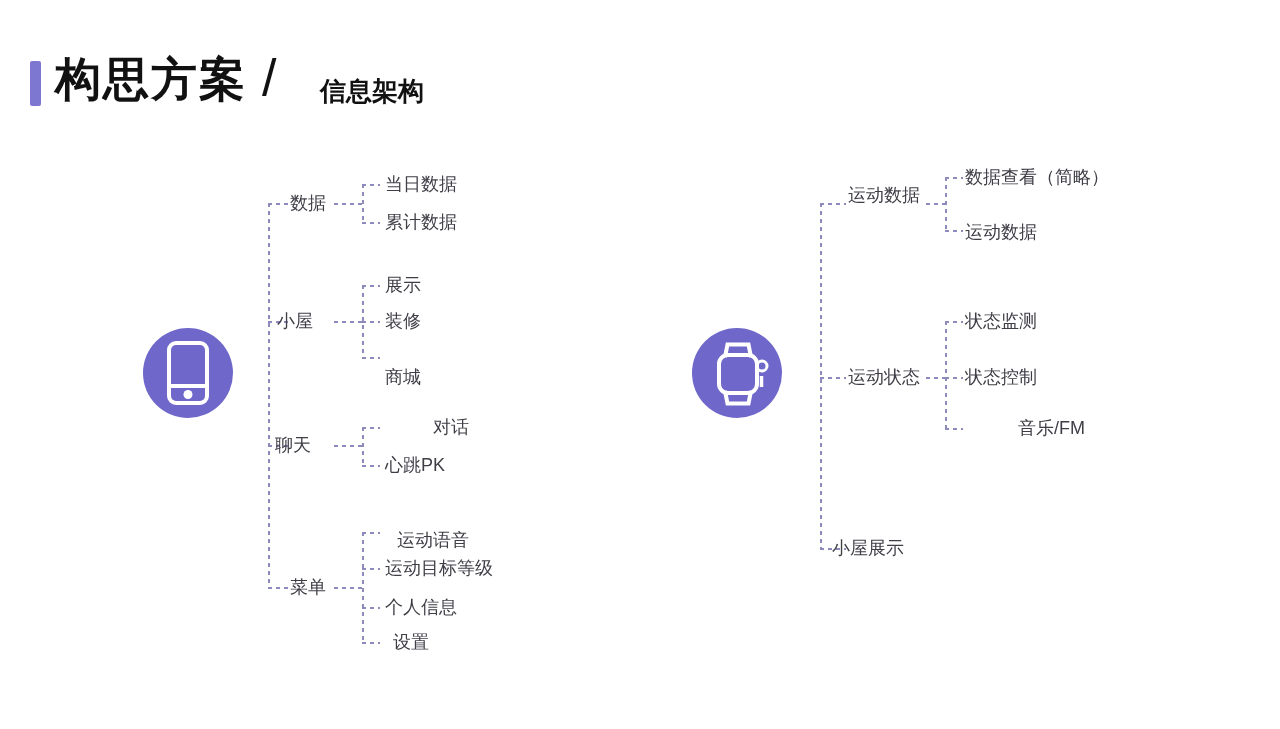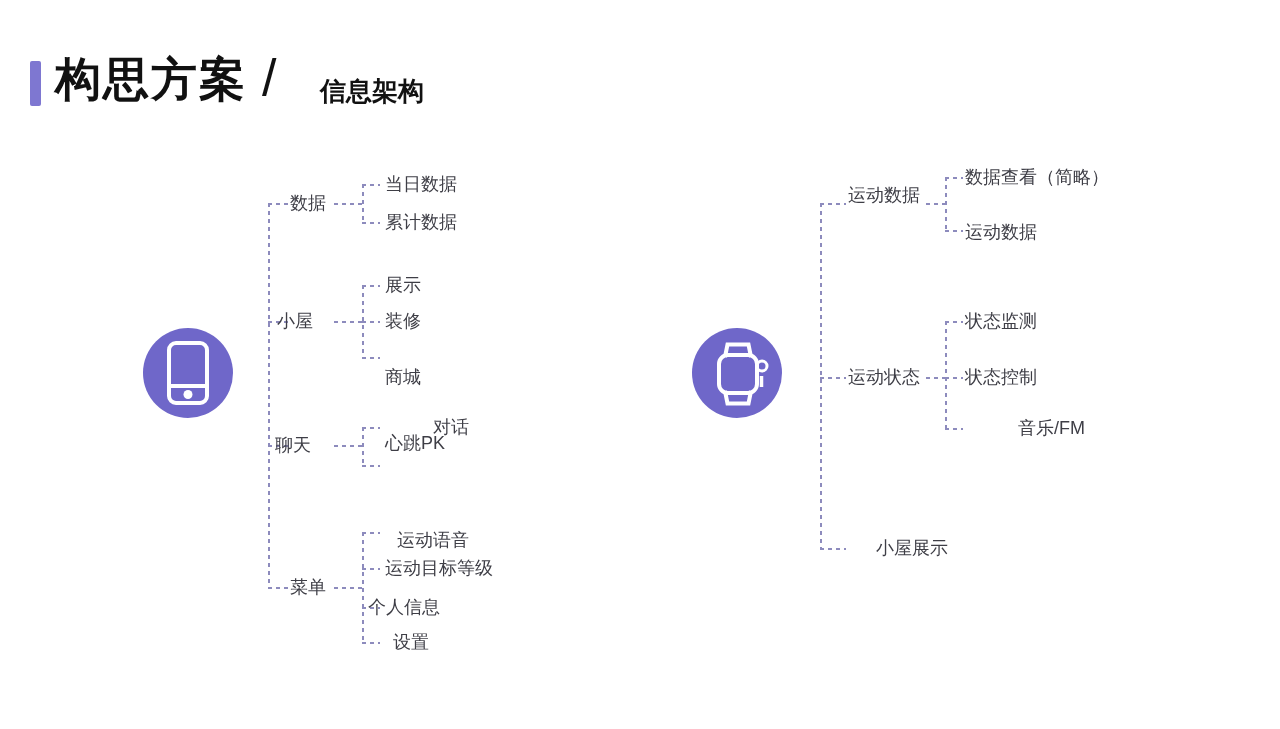--- a/index.html
+++ b/index.html
@@ -107,24 +107,24 @@
   <div class="hl" style="left:362px;top:568px;width:18px;"></div>
   <div class="hl" style="left:362px;top:607px;width:18px;"></div>
   <div class="hl" style="left:362px;top:642px;width:18px;"></div>
 
   <div class="lbl" style="left:385px;top:185px;">当日数据</div>
   <div class="lbl" style="left:385px;top:223px;">累计数据</div>
   <div class="lbl" style="left:385px;top:286px;">展示</div>
   <div class="lbl" style="left:385px;top:322px;">装修</div>
   <div class="lbl" style="left:385px;top:358px;margin-top:20px;">商城</div>
   <div class="lbl" style="left:385px;top:428px;margin-left:48px;">对话</div>
-  <div class="lbl" style="left:385px;top:444px;">心跳PK</div>
+  <div class="lbl" style="left:385px;top:466px;">心跳PK</div>
   <div class="lbl" style="left:397px;top:533px;margin-top:8px;">运动语音</div>
   <div class="lbl" style="left:385px;top:569px;">运动目标等级</div>
-  <div class="lbl" style="left:368px;top:608px;">个人信息</div>
+  <div class="lbl" style="left:385px;top:608px;">个人信息</div>
   <div class="lbl" style="left:385px;top:643px;margin-left:8px;">设置</div>
 
   <div class="root-icon" style="left:692px;top:328px;">
     <svg viewBox="0 0 90 90" aria-hidden="true">
       <circle cx="45" cy="45" r="45" fill="#6F67C9"></circle>
       <path d="M33 29 L35.5 16.5 L56.5 16.5 L59 29" fill="none" stroke="#ffffff" stroke-width="4"></path>
       <path d="M33 63 L35.5 75.5 L56.5 75.5 L59 63" fill="none" stroke="#ffffff" stroke-width="4"></path>
       <rect x="27" y="27" width="38" height="38" rx="9" fill="none" stroke="#ffffff" stroke-width="4"></rect>
       <circle cx="70" cy="38" r="5" fill="none" stroke="#ffffff" stroke-width="3"></circle>
       <line x1="69.5" y1="48" x2="69.5" y2="59" stroke="#ffffff" stroke-width="3.5"></line>
@@ -132,21 +132,21 @@
   </div>
 
   <div class="vl" style="left:820px;top:203px;height:347px;"></div>
 
   <div class="hl" style="left:820px;top:203px;width:26px;"></div>
   <div class="hl" style="left:820px;top:377px;width:26px;"></div>
   <div class="hl" style="left:820px;top:548px;width:26px;"></div>
 
   <div class="lbl" style="left:848px;top:196px;">运动数据</div>
   <div class="lbl" style="left:848px;top:378px;">运动状态</div>
-  <div class="lbl" style="left:876px;top:549px;">小屋展示</div>
+  <div class="lbl" style="left:832px;top:549px;">小屋展示</div>
 
   <div class="hl" style="left:926px;top:203px;width:19px;"></div>
   <div class="hl" style="left:926px;top:377px;width:19px;"></div>
 
   <div class="vl" style="left:945px;top:177px;height:55px;"></div>
   <div class="vl" style="left:945px;top:321px;height:109px;"></div>
 
   <div class="hl" style="left:945px;top:177px;width:18px;"></div>
   <div class="hl" style="left:945px;top:230px;width:18px;"></div>
   <div class="hl" style="left:945px;top:321px;width:18px;"></div>

